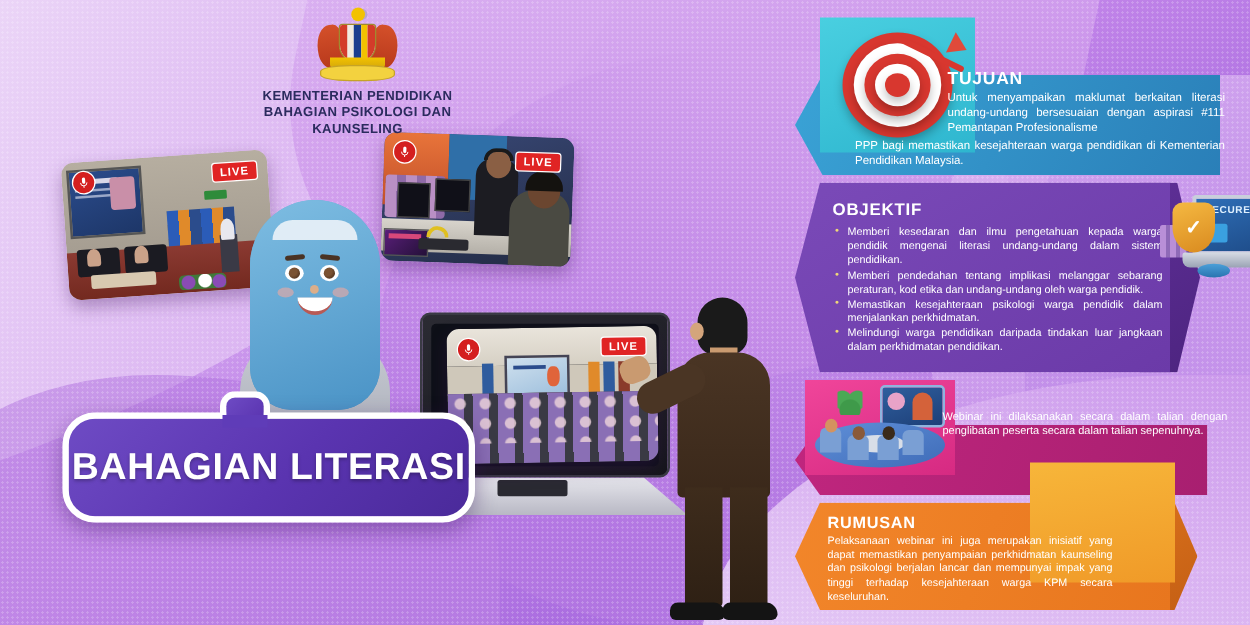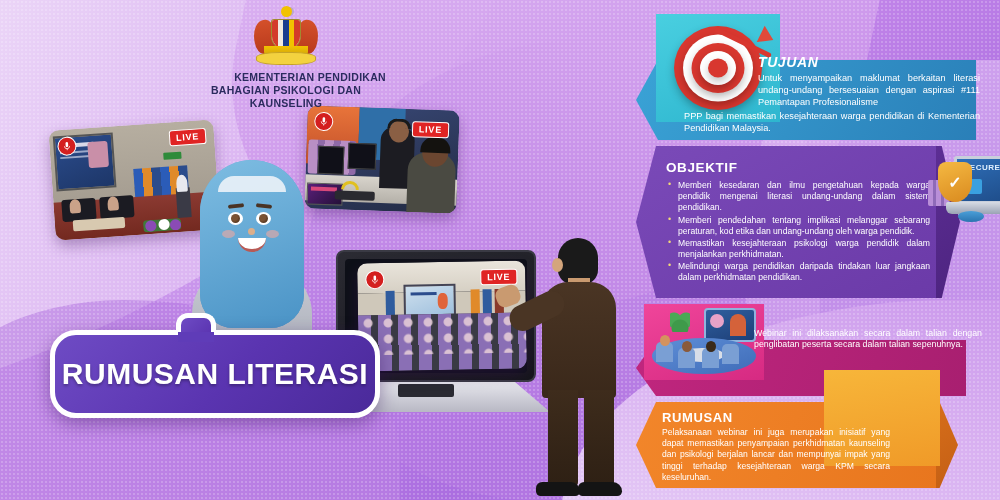--- a/index.html
+++ b/index.html
@@ -101,21 +101,21 @@
     border-radius: 0 0 50% 50%;
   }
   .jata .ribbon {
     position: absolute; left: 6px; top: 46px; width: 60px; height: 13px;
     background: #f3d23f; border-radius: 40%;
     border: 1px solid #c5a327;
   }
   #hdr .l1, #hdr .l2 {
     color: #2b2b5e; font-weight: bold; letter-spacing: .3px; line-height: 1.25;
   }
-  #hdr .l1 { font-size: 10.5px; text-align: right; }
+  #hdr .l1 { font-size: 10.5px; }
   #hdr .l2 { font-size: 10.5px; }
 
   
   .photo {
     position: absolute; border-radius: 10px; overflow: hidden; z-index: 14;
     box-shadow: 0 6px 14px rgba(60,20,90,.35);
   }
   .photo .scene { position: absolute; inset: 0; }
   .live {
     position: absolute; background: #e02424; color: #fff;
@@ -340,21 +340,21 @@
   #p-tujuan .icobox {
     position:absolute; left: 20px; top: 0; width: 124px; height: 108px;
     background: linear-gradient(160deg,#49cfe0,#2eb6cf);
   }
   #p-tujuan .bodyshape {
     position:absolute; left: 0; top: 46px; width: 340px; height: 80px;
     background: linear-gradient(120deg,#3aa3d6,#2a7fb8);
     clip-path: polygon(22px 0, 100% 0, 100% 100%, 22px 100%, 0 50%);
   }
   #p-tujuan .txt { position:absolute; left: 122px; top: 40px; width: 222px; }
-  #p-tujuan .ptitle { font-size: 14px; margin-bottom: 3px; font-style: italic; }
+  #p-tujuan .ptitle { font-size: 14px; margin-bottom: 3px; }
   #p-tujuan .ptext { font-size: 9.2px; }
   #p-tujuan .overflow {
     position:absolute; left: 48px; top: 96px; width: 296px; color:#fff;
     font-size: 9.2px; line-height: 1.32; text-align: justify;
   }
   .target { position:absolute; left: 36px; top: 8px; width: 92px; height: 92px; }
   .target .ring {
     position:absolute; border-radius: 50%; left:50%; top:50%; transform: translate(-50%,-50%);
     box-shadow: 0 4px 8px rgba(0,0,0,.25);
   }
@@ -630,21 +630,21 @@
       <div class="legR"></div>
     <div class="shoeL"></div>
       <div class="shoeR"></div>
     <div class="arm"></div>
       <div class="hand"></div>
   </div>
 
   <div id="banner">
     <div class="notch"></div>
     <div class="shell">
-      <div class="tl1">RUMUSAN LITERASI</div>
+      <div class="tl1">BAHAGIAN LITERASI</div>
     </div>
     <div class="notchmask"></div>
   </div>
 
   <div class="panel" id="p-tujuan">
     <div class="bodyshape"></div>
     <div class="icobox"></div>
     <div class="target">
       <div class="ring r1"></div>
         <div class="ring r2"></div>

